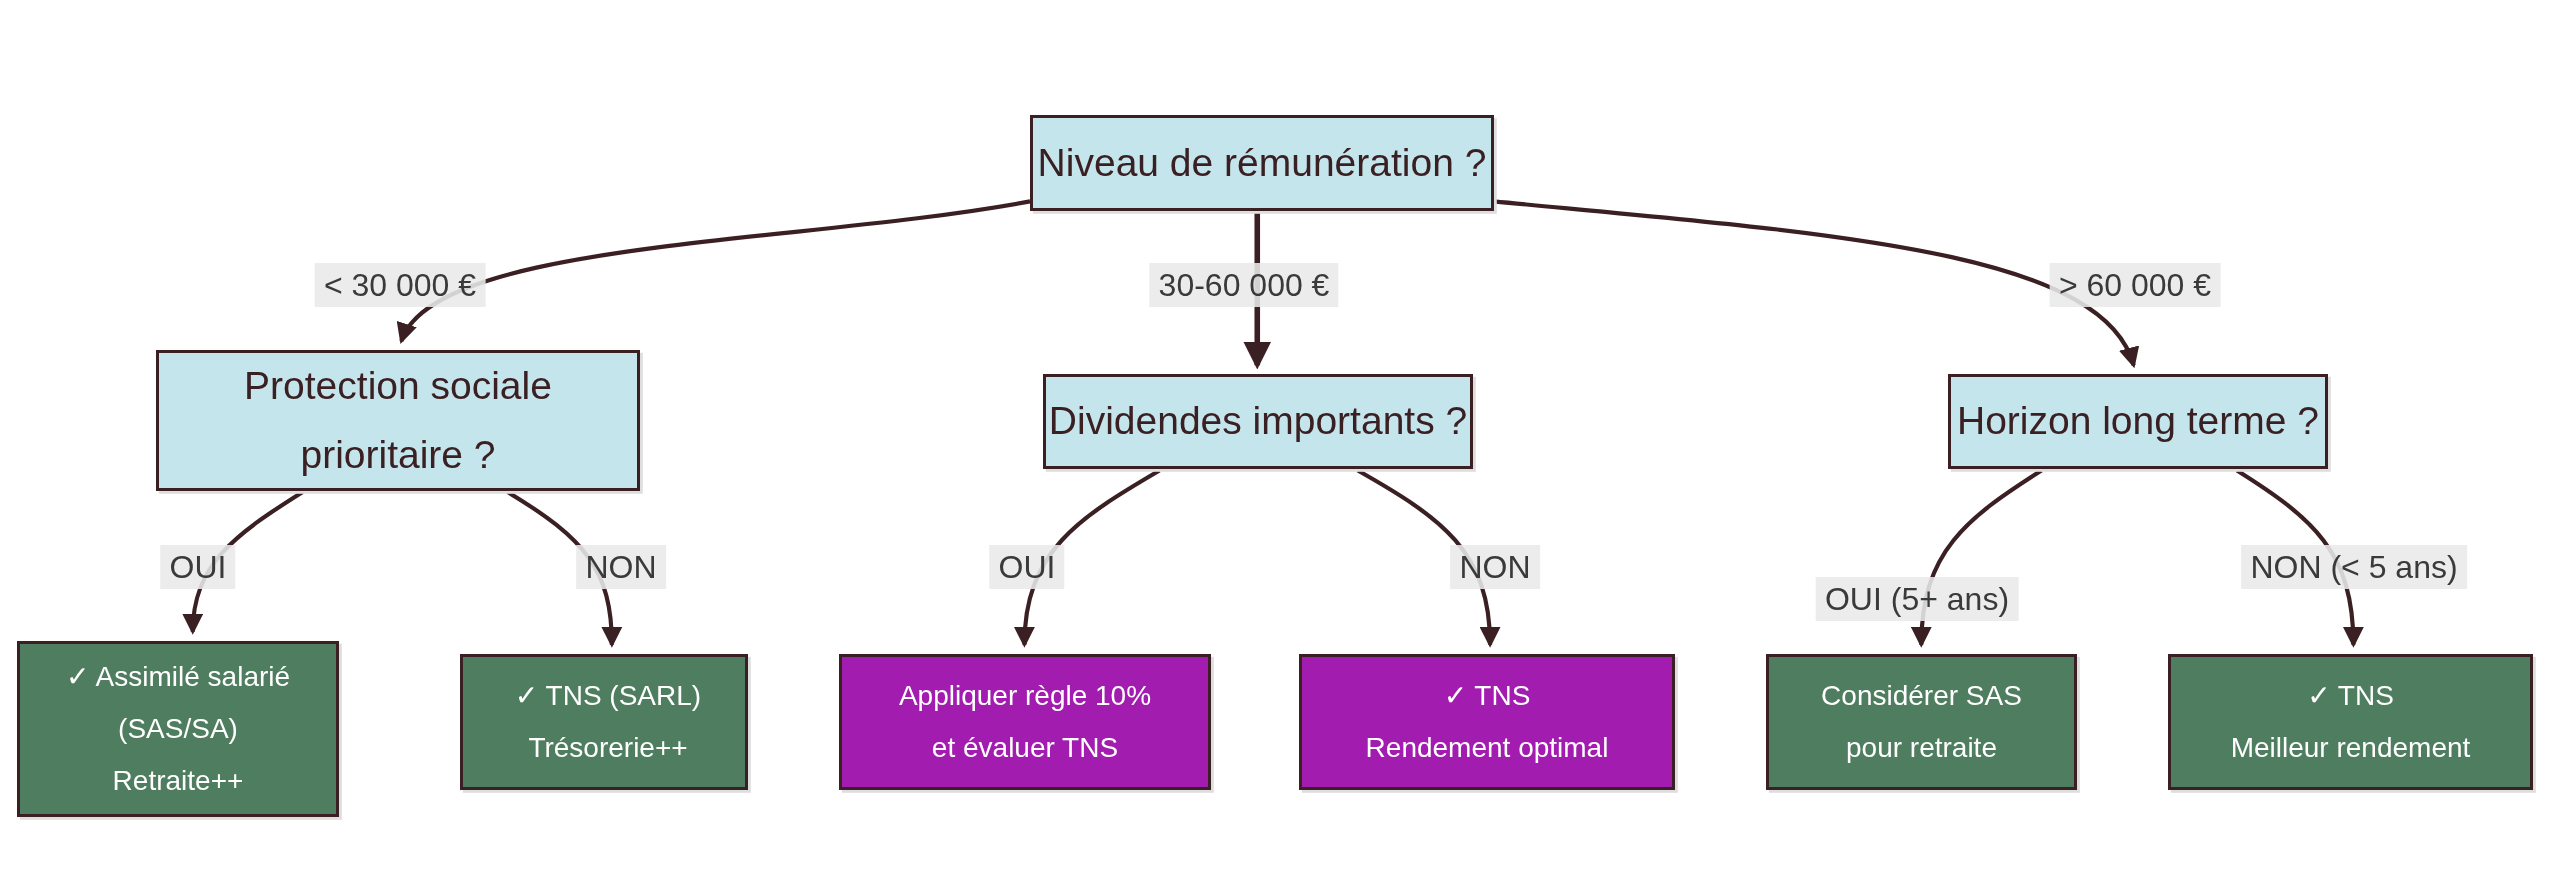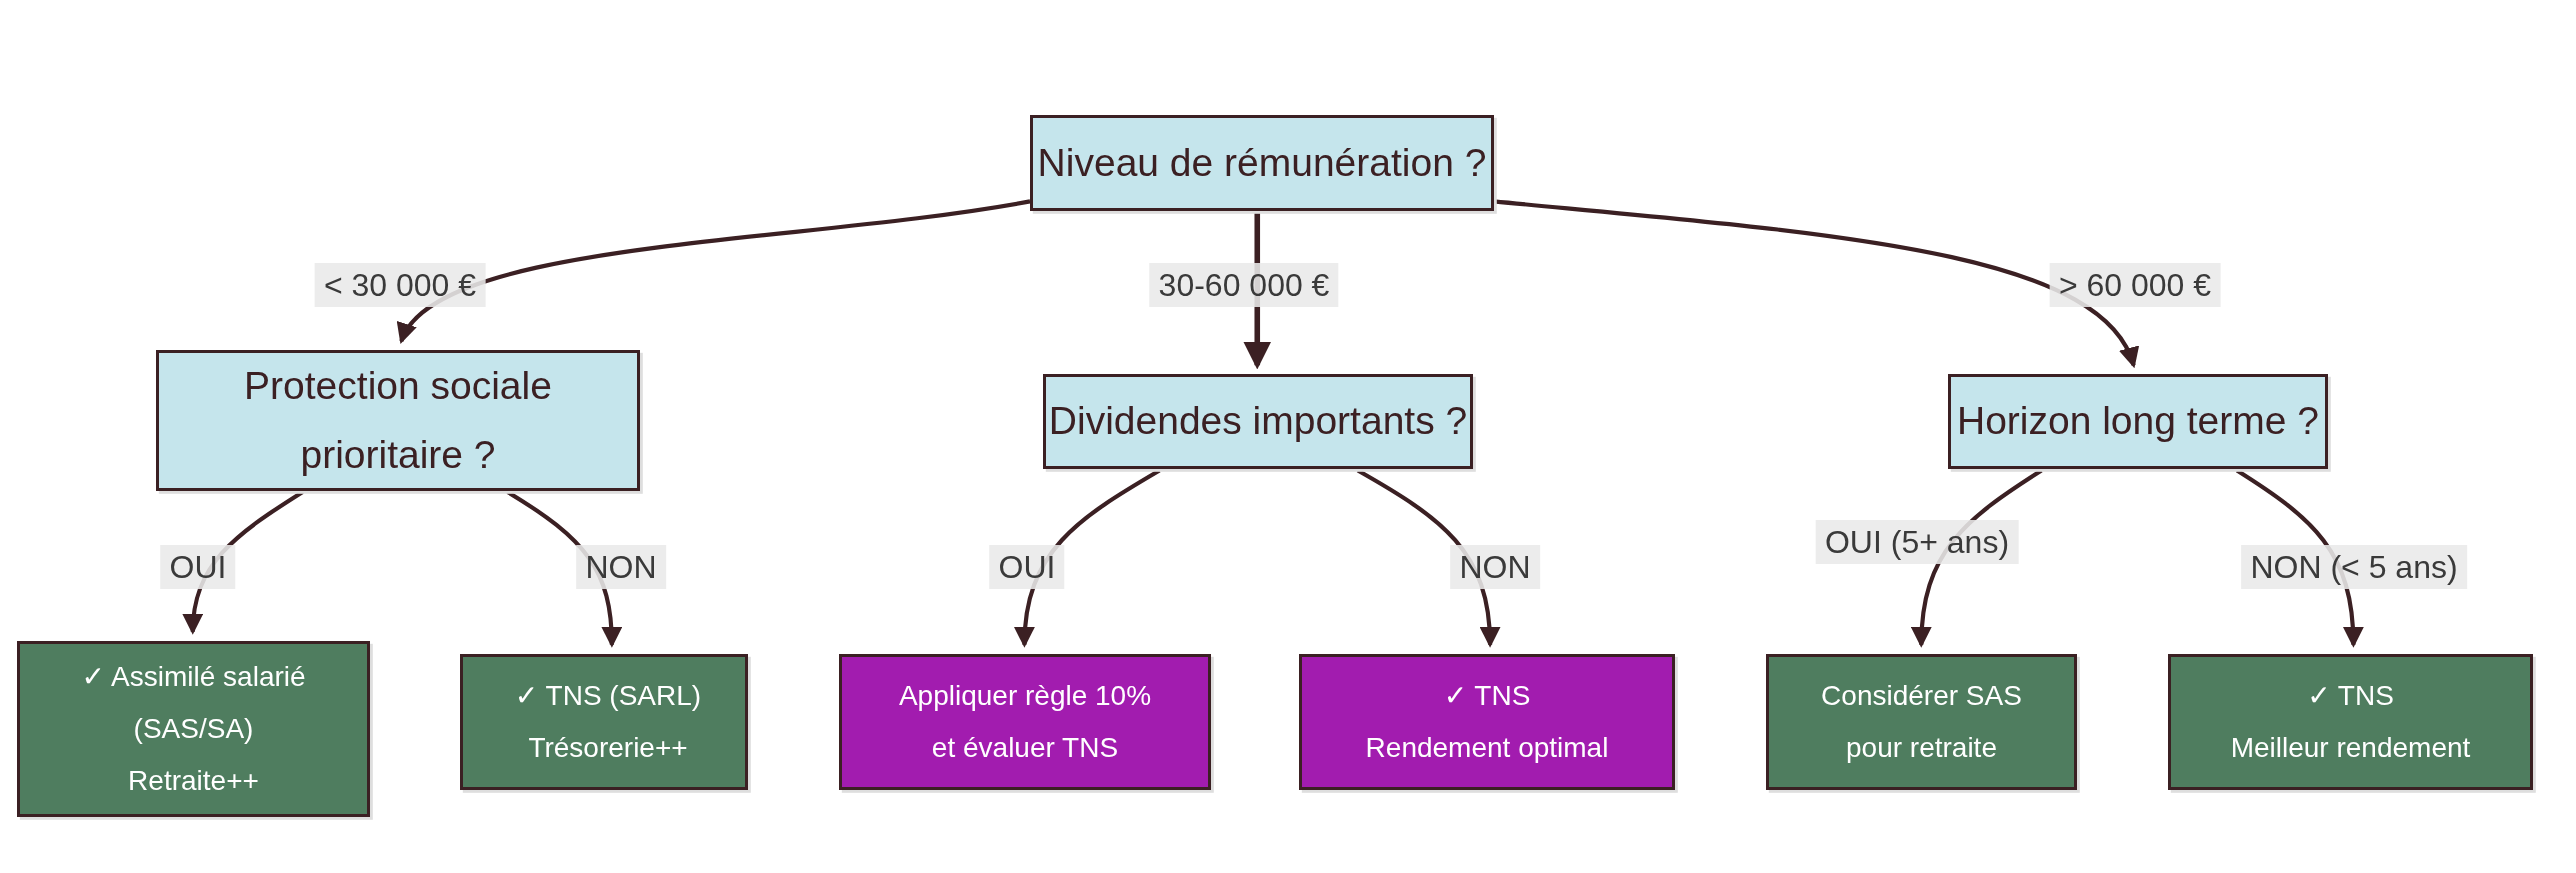--- a/index.html
+++ b/index.html
@@ -60,35 +60,35 @@
     color: #3a3a3a;
     font-size: 32px;
     padding: 3.7px 9.3px;
     white-space: nowrap;
   }
   
   #node-root    { left: 1030px; top: 115px; width: 464px; height: 96px; }
   #node-q-left  { left: 156px;  top: 350px; width: 484px; height: 141px; }
   #node-q-mid   { left: 1043px; top: 374px; width: 430px; height: 95px; }
   #node-q-right { left: 1948px; top: 374px; width: 380px; height: 95px; }
-  #node-leaf1   { left: 17px;   top: 641px; width: 353px; height: 176px; }
+  #node-leaf1   { left: 17px;   top: 641px; width: 322px; height: 176px; }
   #node-leaf2   { left: 460px;  top: 654px; width: 288px; height: 136px; padding-left: 8px; }
   #node-leaf3   { left: 839px;  top: 654px; width: 372px; height: 136px; }
   #node-leaf4   { left: 1299px; top: 654px; width: 376px; height: 136px; }
   #node-leaf5   { left: 1766px; top: 654px; width: 311px; height: 136px; }
   #node-leaf6   { left: 2168px; top: 654px; width: 365px; height: 136px; }
   
   #label-root-left  { left: 400px;  top: 263px; }
   #label-root-mid   { left: 1244px; top: 263px; }
   #label-root-right { left: 2135px; top: 263px; }
   #label-left-oui   { left: 198px;  top: 545px; }
   #label-left-non   { left: 621px;  top: 545px; }
   #label-mid-oui    { left: 1027px; top: 545px; }
   #label-mid-non    { left: 1495px; top: 545px; }
-  #label-right-oui  { left: 1917px; top: 520px; }
+  #label-right-oui  { left: 1917px; top: 577px; }
   #label-right-non  { left: 2354px; top: 545px; }
   .edge { fill: none; stroke: #3b2023; stroke-width: 4.5; }
   .edge.thick { stroke-width: 6; }
 </style>
 </head>
 <body>
 
 <div class="canvas">
 
   <svg class="connectors" viewBox="0 0 2766 938" xmlns="http://www.w3.org/2000/svg">

